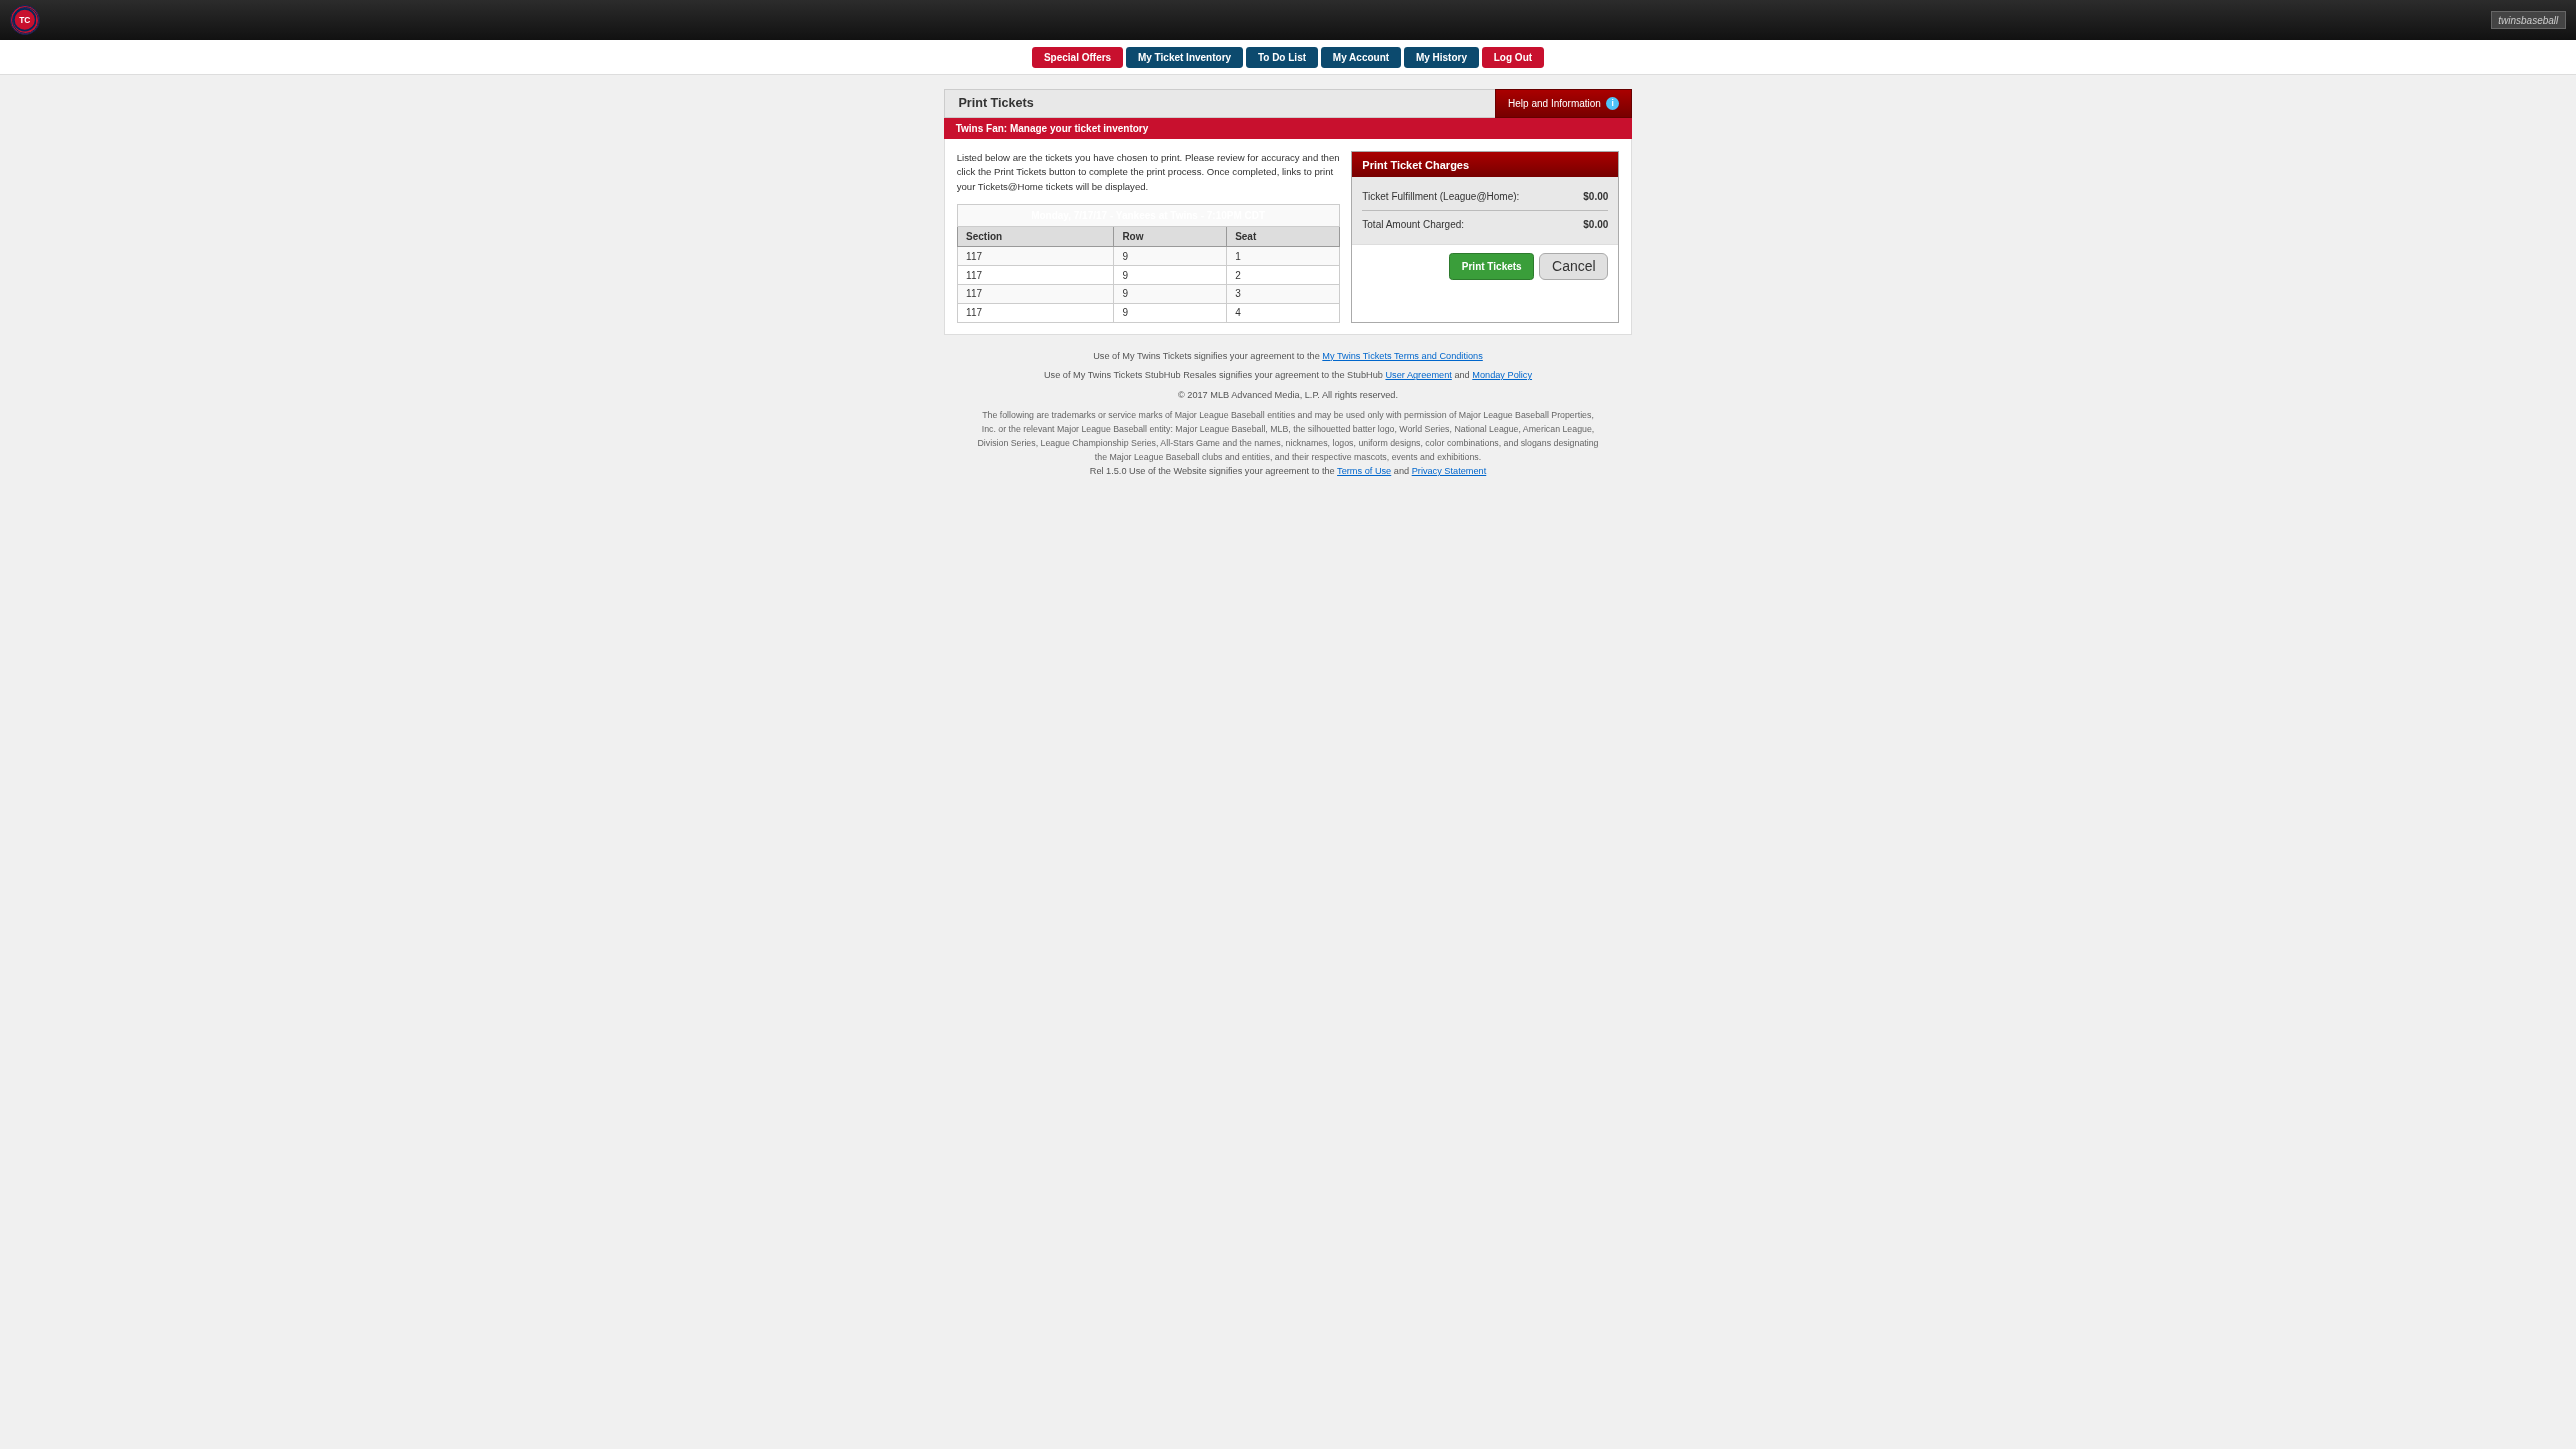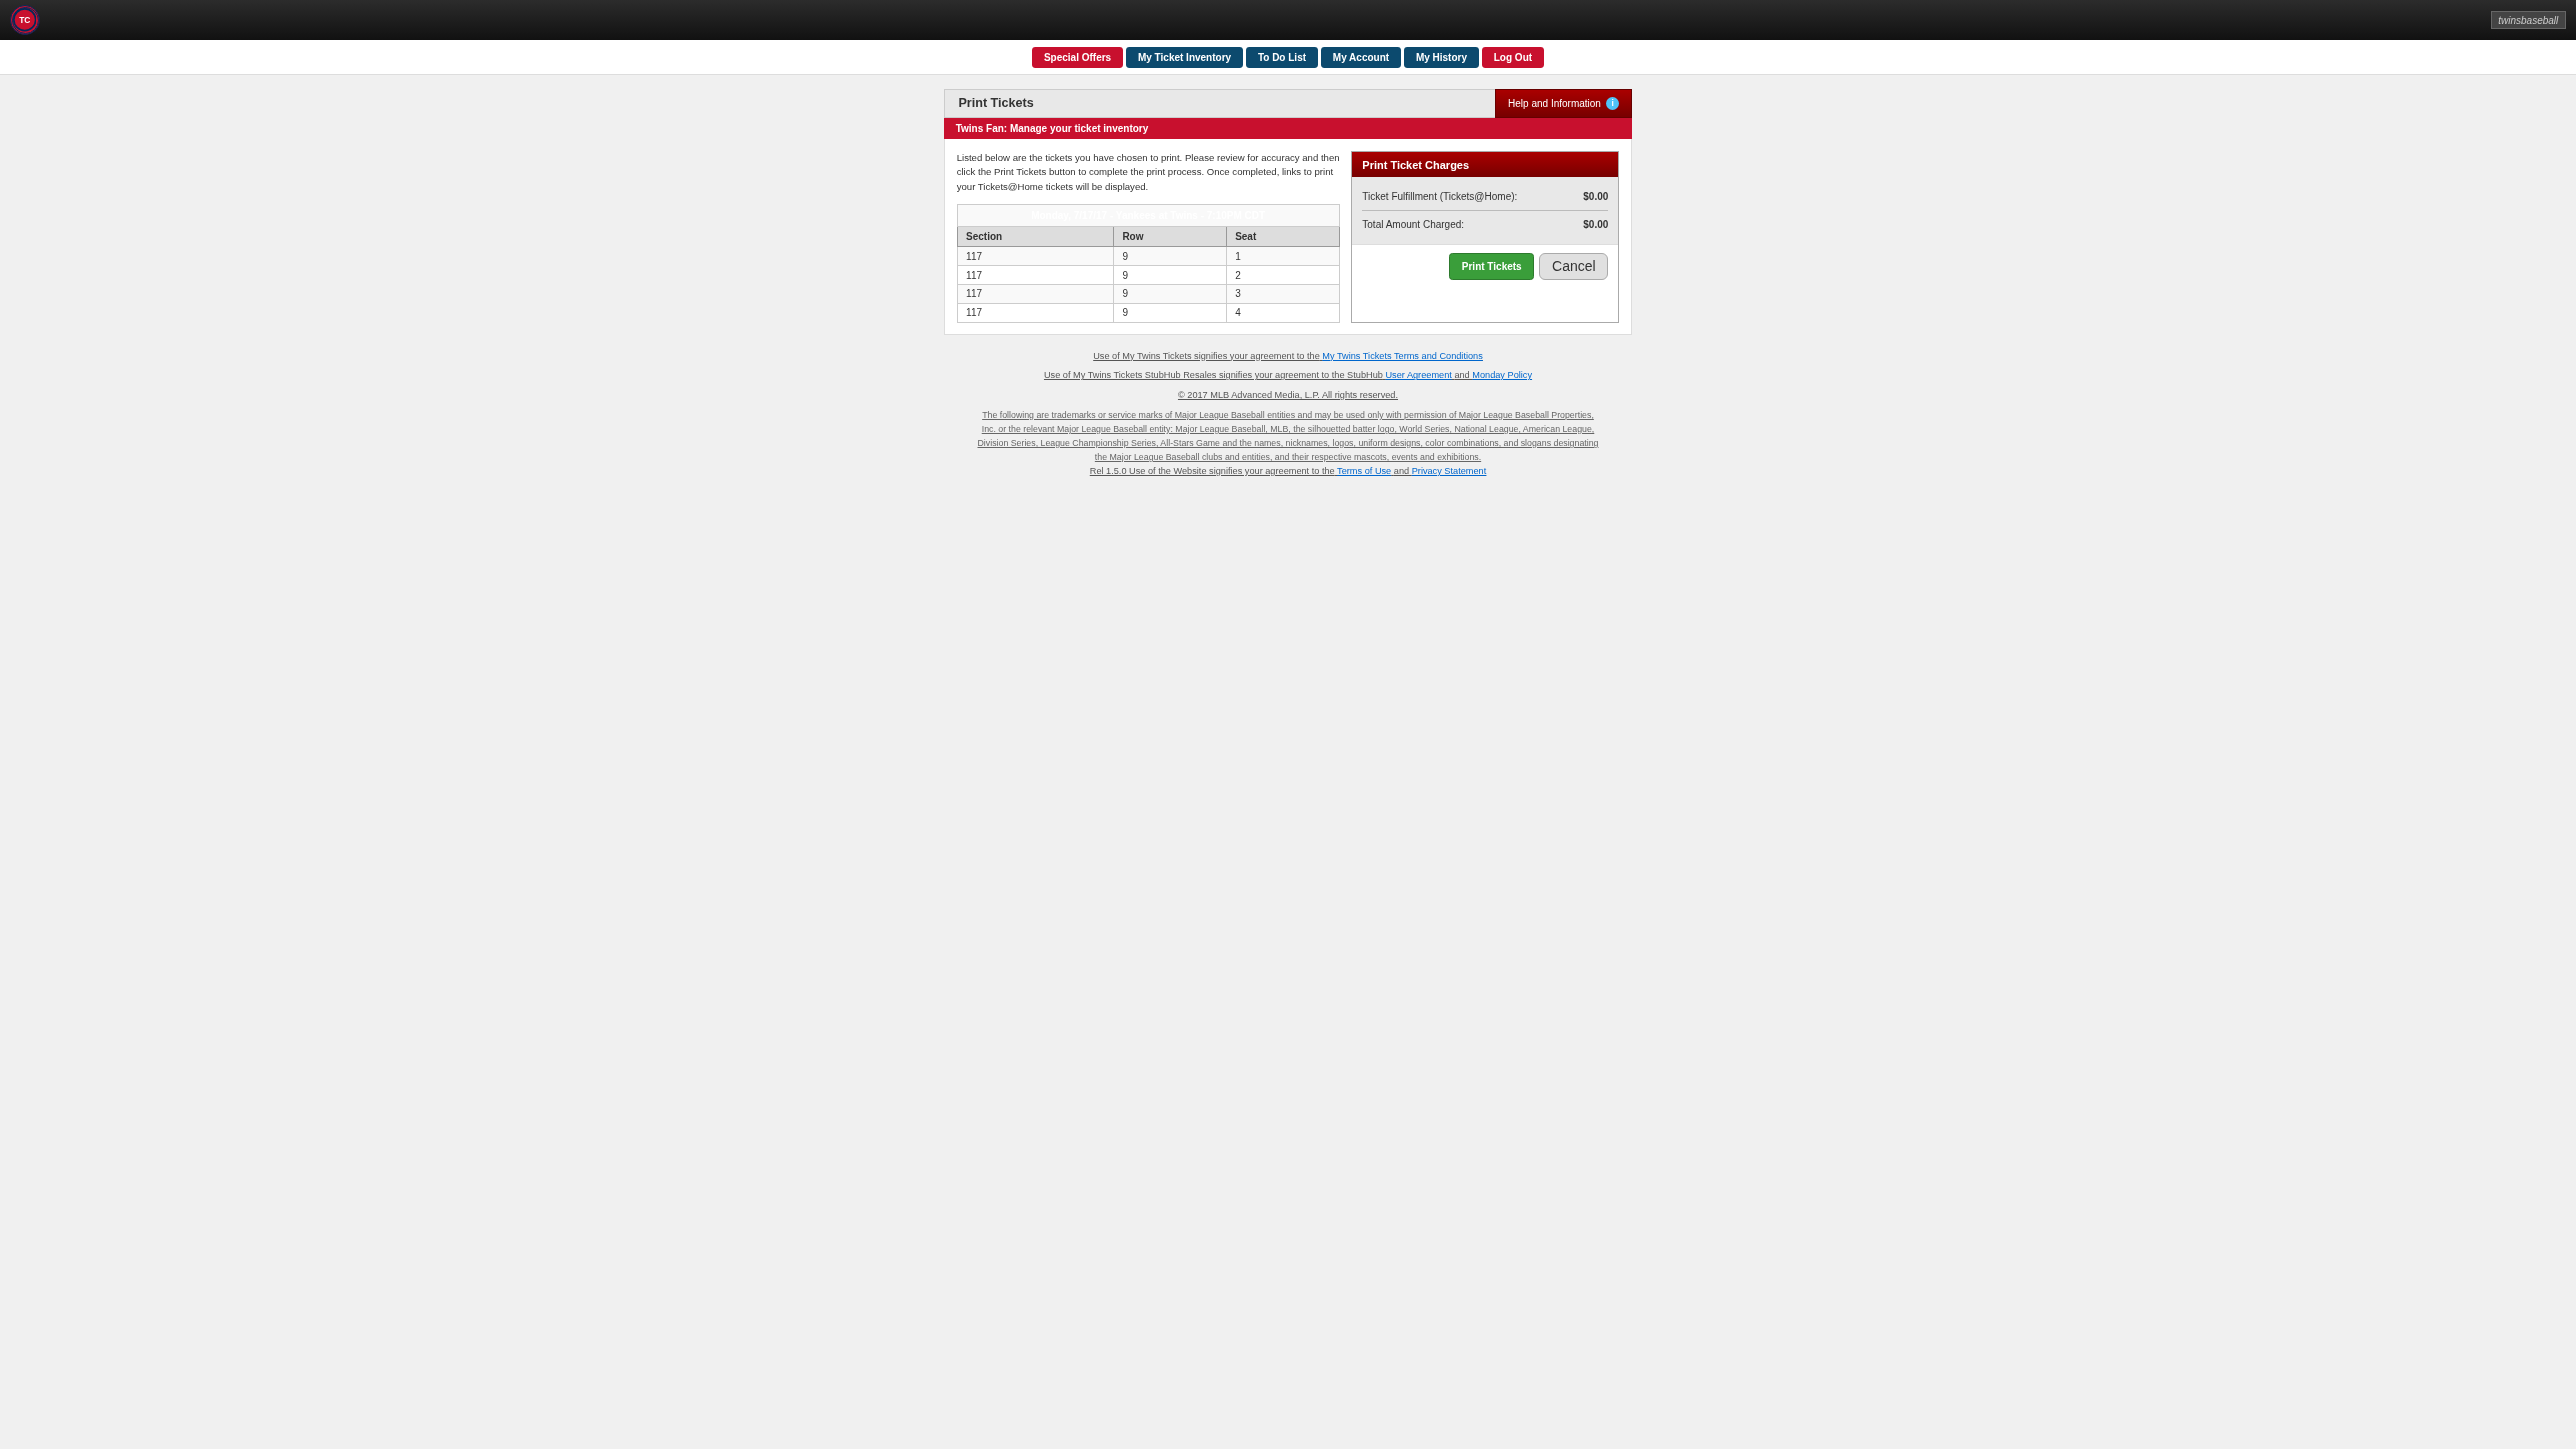--- a/index.html
+++ b/index.html
@@ -264,21 +264,20 @@
       font-size: 9.2px;
       color: #555;
       line-height: 1.6;
     }
     .footer a {
       color: #0066cc;
       text-decoration: underline;
     }
     .footer p {
       margin-bottom: 5px;
-      text-decoration: underline;
     }
     .footer .legal {
       font-size: 8.8px;
       color: #666;
       margin: 0 33px;
     }
   </style>
 </head>
 <body>
 
@@ -353,21 +352,21 @@
           <td>4</td>
         </tr>
       </tbody>
         </table>
     </div>
 
     <div class="right-section">
       <div class="charges-header">Print Ticket Charges</div>
       <div class="charges-body">
         <div class="charge-row">
-          <span class="charge-label">Ticket Fulfillment (Tickets@Home):</span>
+          <span class="charge-label">Ticket Fulfillment (League@Home):</span>
           <span class="charge-amount">$0.00</span>
         </div>
         <hr class="charges-divider">
         <div class="charge-row">
           <span class="charge-label">Total Amount Charged:</span>
           <span class="charge-amount">$0.00</span>
         </div>
       </div>
       <div class="charges-actions">
         <button class="btn-print">Print Tickets</button>

